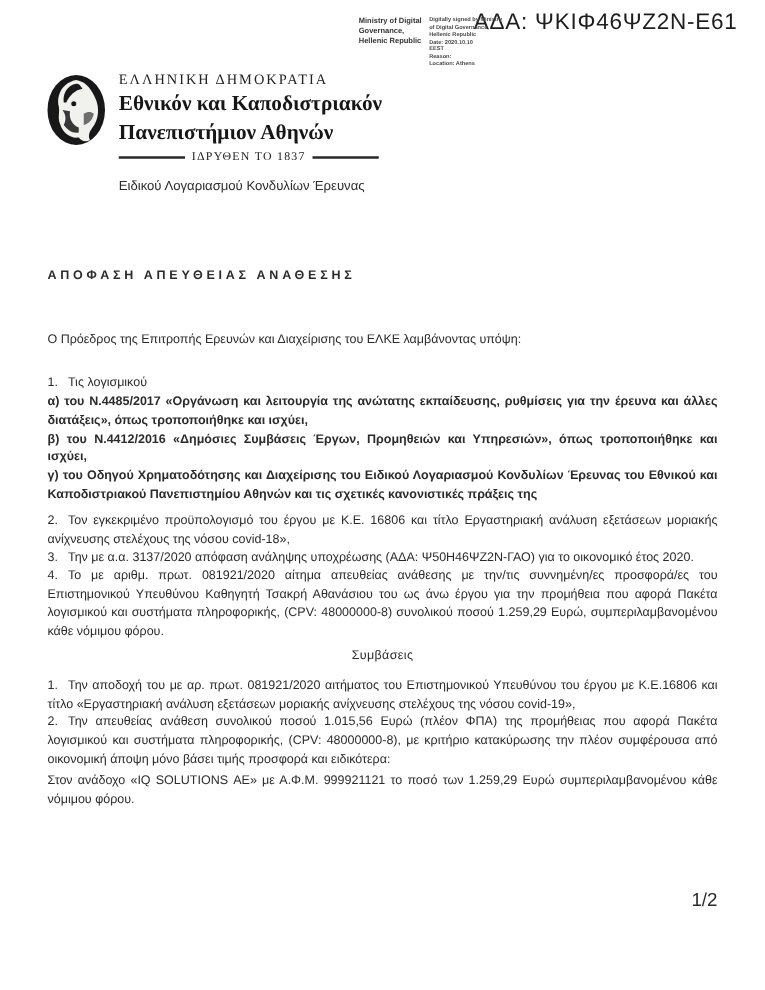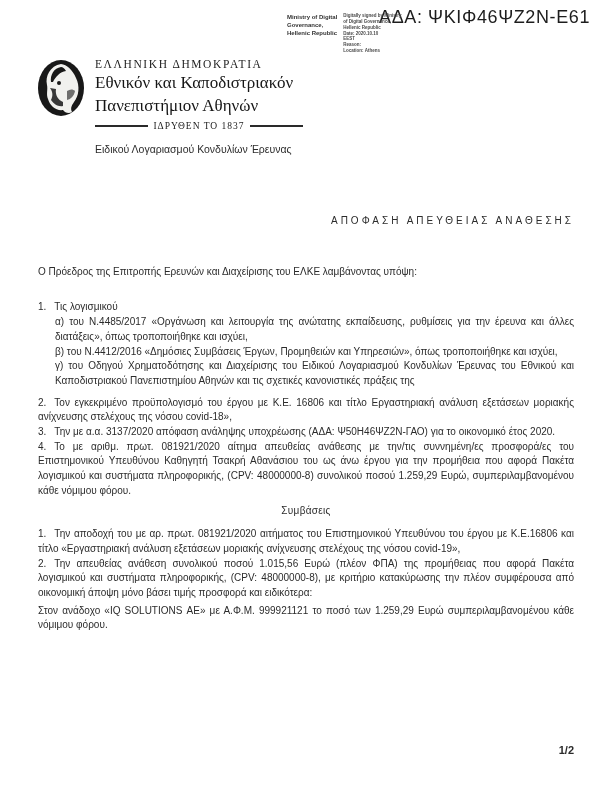--- a/index.html
+++ b/index.html
@@ -17,45 +17,45 @@
   
   .stamp { position:absolute; left:287px; top:13px; display:flex; gap:6px; }
   .stamp-authority { font-size:6px; font-weight:bold; line-height:1.35; color:#333; white-space:nowrap; }
   .stamp-details { font-size:4.5px; font-weight:bold; line-height:1.3; color:#4a4a4a; white-space:nowrap; }
 
   
   .letterhead { position:absolute; left:36px; top:58px; display:flex; align-items:flex-start; }
   .emblem { flex:0 0 auto; }
   .lh-text { margin-left:9px; }
   .state { font-family:"Liberation Serif","DejaVu Serif",serif; font-size:11.5px; letter-spacing:1.6px; color:#222; }
-  .uni { font-family:"Liberation Serif","DejaVu Serif",serif; font-size:17px; font-weight:normal; color:#161616; line-height:1.18; margin-top:3px; }
+  .uni { font-family:"Liberation Serif","DejaVu Serif",serif; font-size:17px; font-weight:bold; color:#161616; line-height:1.18; margin-top:3px; }
   .founded-row { display:flex; align-items:center; width:208px; margin:5px 0 11px; }
   .founded-row .rule { flex:1; height:1.3px; background:#2a2a2a; }
   .founded { font-family:Liberation Serif, serif; font-size:9.5px; letter-spacing:1px; padding:0 5px; color:#222; }
   .unit { font-size:10.5px; line-height:1.35; color:#2c2c2c; }
 
   
   .meta-block { position:absolute; left:420px; top:139px; width:172px; font-size:9.5px; color:#2a2a2a; }
   .web-posting { letter-spacing:0.4px; text-align:center; margin-bottom:21px; white-space:nowrap; }
   .meta-row { display:grid; grid-template-columns:76px 1fr; column-gap:16px; margin-bottom:7px; }
   .meta-row .label { text-align:right; white-space:nowrap; }
   .meta-row .value { text-align:left; white-space:nowrap; }
 
   
   .content { position:absolute; left:38px; top:214px; width:536px; font-size:10px; line-height:14.7px; text-align:justify; color:#2b2b2b; }
   .content p { margin:0; }
-  .doc-title { text-align:right; font-weight:normal; letter-spacing:3px; font-size:10px; white-space:nowrap; }
+  .doc-title { text-align:left; font-weight:bold; letter-spacing:3px; font-size:10px; white-space:nowrap; }
   .intro { margin-top:36px !important; }
   .list { margin-top:21px; }
   .num { padding-right:8px; }
-  .subitems { margin-left:17px; margin-bottom:7px; }
+  .subitems { margin-bottom:7px;font-weight:bold; }
   .decision-heading { text-align:center; margin:5px 0 9px !important; letter-spacing:0.3px; }
   .awardee { margin-top:3px !important; margin-left:17px; }
 
-  .page-num { position:absolute; top:744px; right:38px; font-size:11px; color:#2b2b2b;font-weight:bold; }
+  .page-num { position:absolute; top:712px; right:38px; font-size:15px; color:#2b2b2b; }
 </style>
 </head>
 <body>
 
 <div class="page">
 
   <div class="ada">ΑΔΑ: ΨΚΙΦ46ΨΖ2Ν-Ε61</div>
 
   <div class="stamp">
     <div class="stamp-authority">

